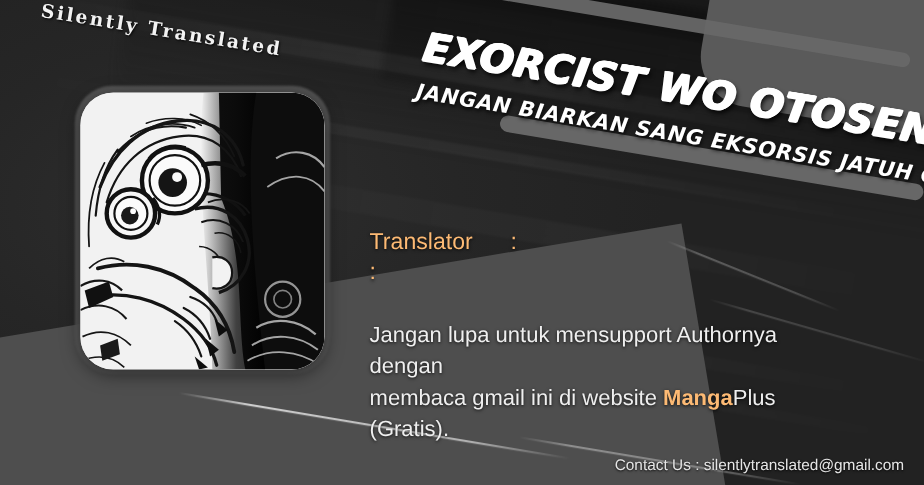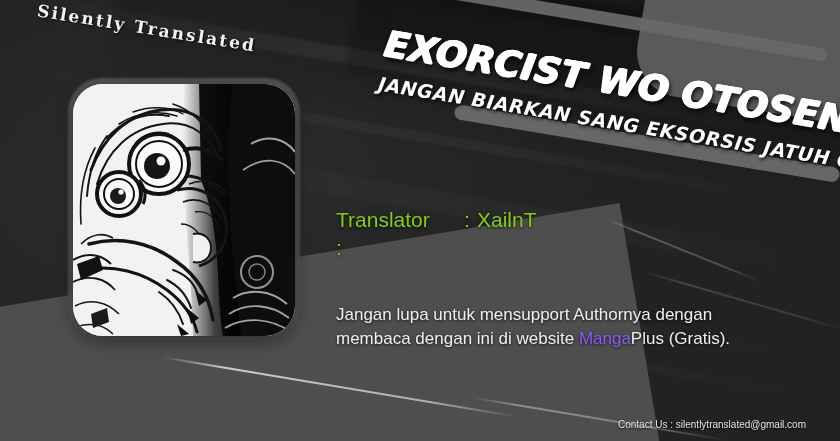--- a/index.html
+++ b/index.html
@@ -183,49 +183,48 @@
     line-height: 1;
     color: #ffffff;
     letter-spacing: 0.6px;
     text-shadow: 1px 2px 4px rgba(0,0,0,.9);
   }
 
   .credits {
     position: absolute;
     left: 336px;
     top: 206px;
-    color: #84cc16;
+    color: #fdba74;
     font-size: 21px;
     line-height: 1.32;
     text-shadow: 0 1px 3px rgba(0,0,0,.8);
   }
   .credit-row { display: flex; }
   .credit-label { width: 128px; }
   .credit-sep { width: 13px; }
 
   .support {
     position: absolute;
     left: 336px;
     top: 291px;
     color: #efefef;
-    font-size: 17px;
+    font-size: 20px;
     line-height: 1.42;
     text-shadow: 0 1px 3px rgba(0,0,0,.8);
     max-width: 420px;
-    margin-top: 12px;
-  }
-  .brand-manga { color: #8b5cf6; font-weight: 400; }
+  }
+  .brand-manga { color: #fdba74; font-weight: 700; }
 
   .footer {
     position: absolute;
-    right: 34px;
+    right: 18px;
     bottom: 8px;
     text-align: right;
     color: #e6e6e6;
-    font-size: 10px;
+    font-size: 14px;
     line-height: 1.6;
     text-shadow: 0 1px 2px rgba(0,0,0,.9);
   }
 </style>
 </head>
 <body>
 
 <div id="credit-page">
 
   <div class="bg-base"></div>
@@ -347,29 +346,28 @@
 
   <div class="title-wrap">
     <div class="main-title">EXORCIST WO OTOSENAI</div>
     <div class="sub-title">JANGAN  BIARKAN SANG EKSORSIS JATUH CINTA</div>
   </div>
 
   <div class="credits">
     <div class="credit-row">
       <span class="credit-label">Translator</span>
       <span class="credit-sep">:</span>
-      <span class="credit-value">XailnT</span>
     </div>
     <div class="credit-row">
       <span class="credit-sep">:</span>
     </div>
   </div>
 
   <div class="support">
     <div>Jangan lupa untuk mensupport Authornya dengan</div>
-    <div><span>membaca dengan ini di website </span><span class="brand-manga">Manga</span><span>Plus (Gratis).</span></div>
+    <div><span>membaca gmail ini di website </span><span class="brand-manga">Manga</span><span>Plus (Gratis).</span></div>
   </div>
 
   <div class="footer">
     <div>Contact Us : silentlytranslated@gmail.com</div>
   </div>
 
 </div>
 
 </body></html>

